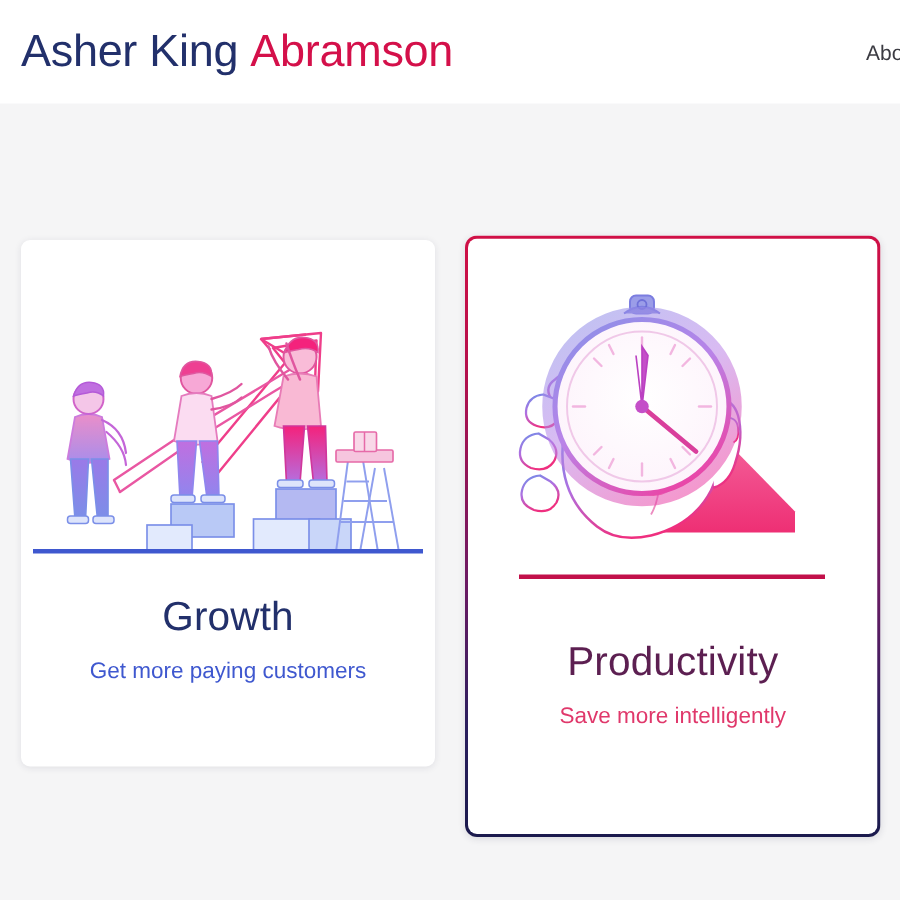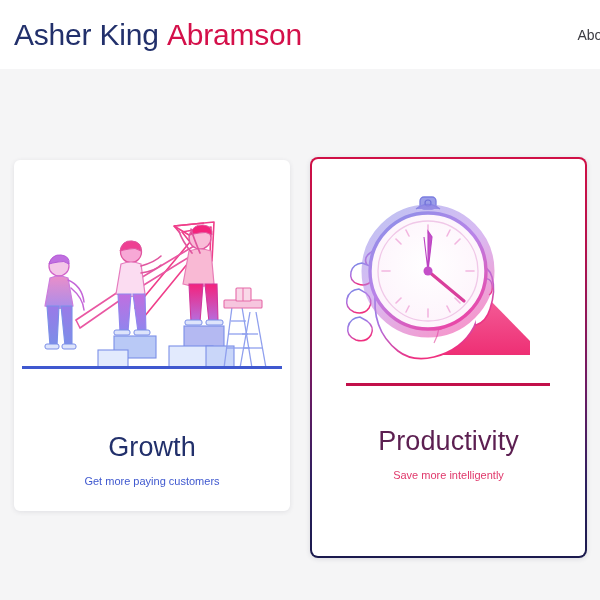--- a/index.html
+++ b/index.html
@@ -100,25 +100,25 @@
   .illus-prod   { height: 236px; }
 
   
   .card-title {
     font-size: 27px;
     font-weight: 400;
     line-height: 1;
     letter-spacing: 0.1px;
     text-align: center;
   }
-  .card-growth .card-title { color: #22306b; margin-top: 36px; }
+  .card-growth .card-title { color: #22306b; }
   .card-productivity .card-title { color: #5c1f51; margin-top: 33px; }
 
   .card-sub {
-    font-size: 11px;
+    font-size: 15px;
     line-height: 1;
     text-align: center;
     margin-top: 15px;
   }
   .card-growth .card-sub { color: #3f58cf; }
   .card-productivity .card-sub { color: #e0386b; }
 </style>
 </head>
 <body>
 

